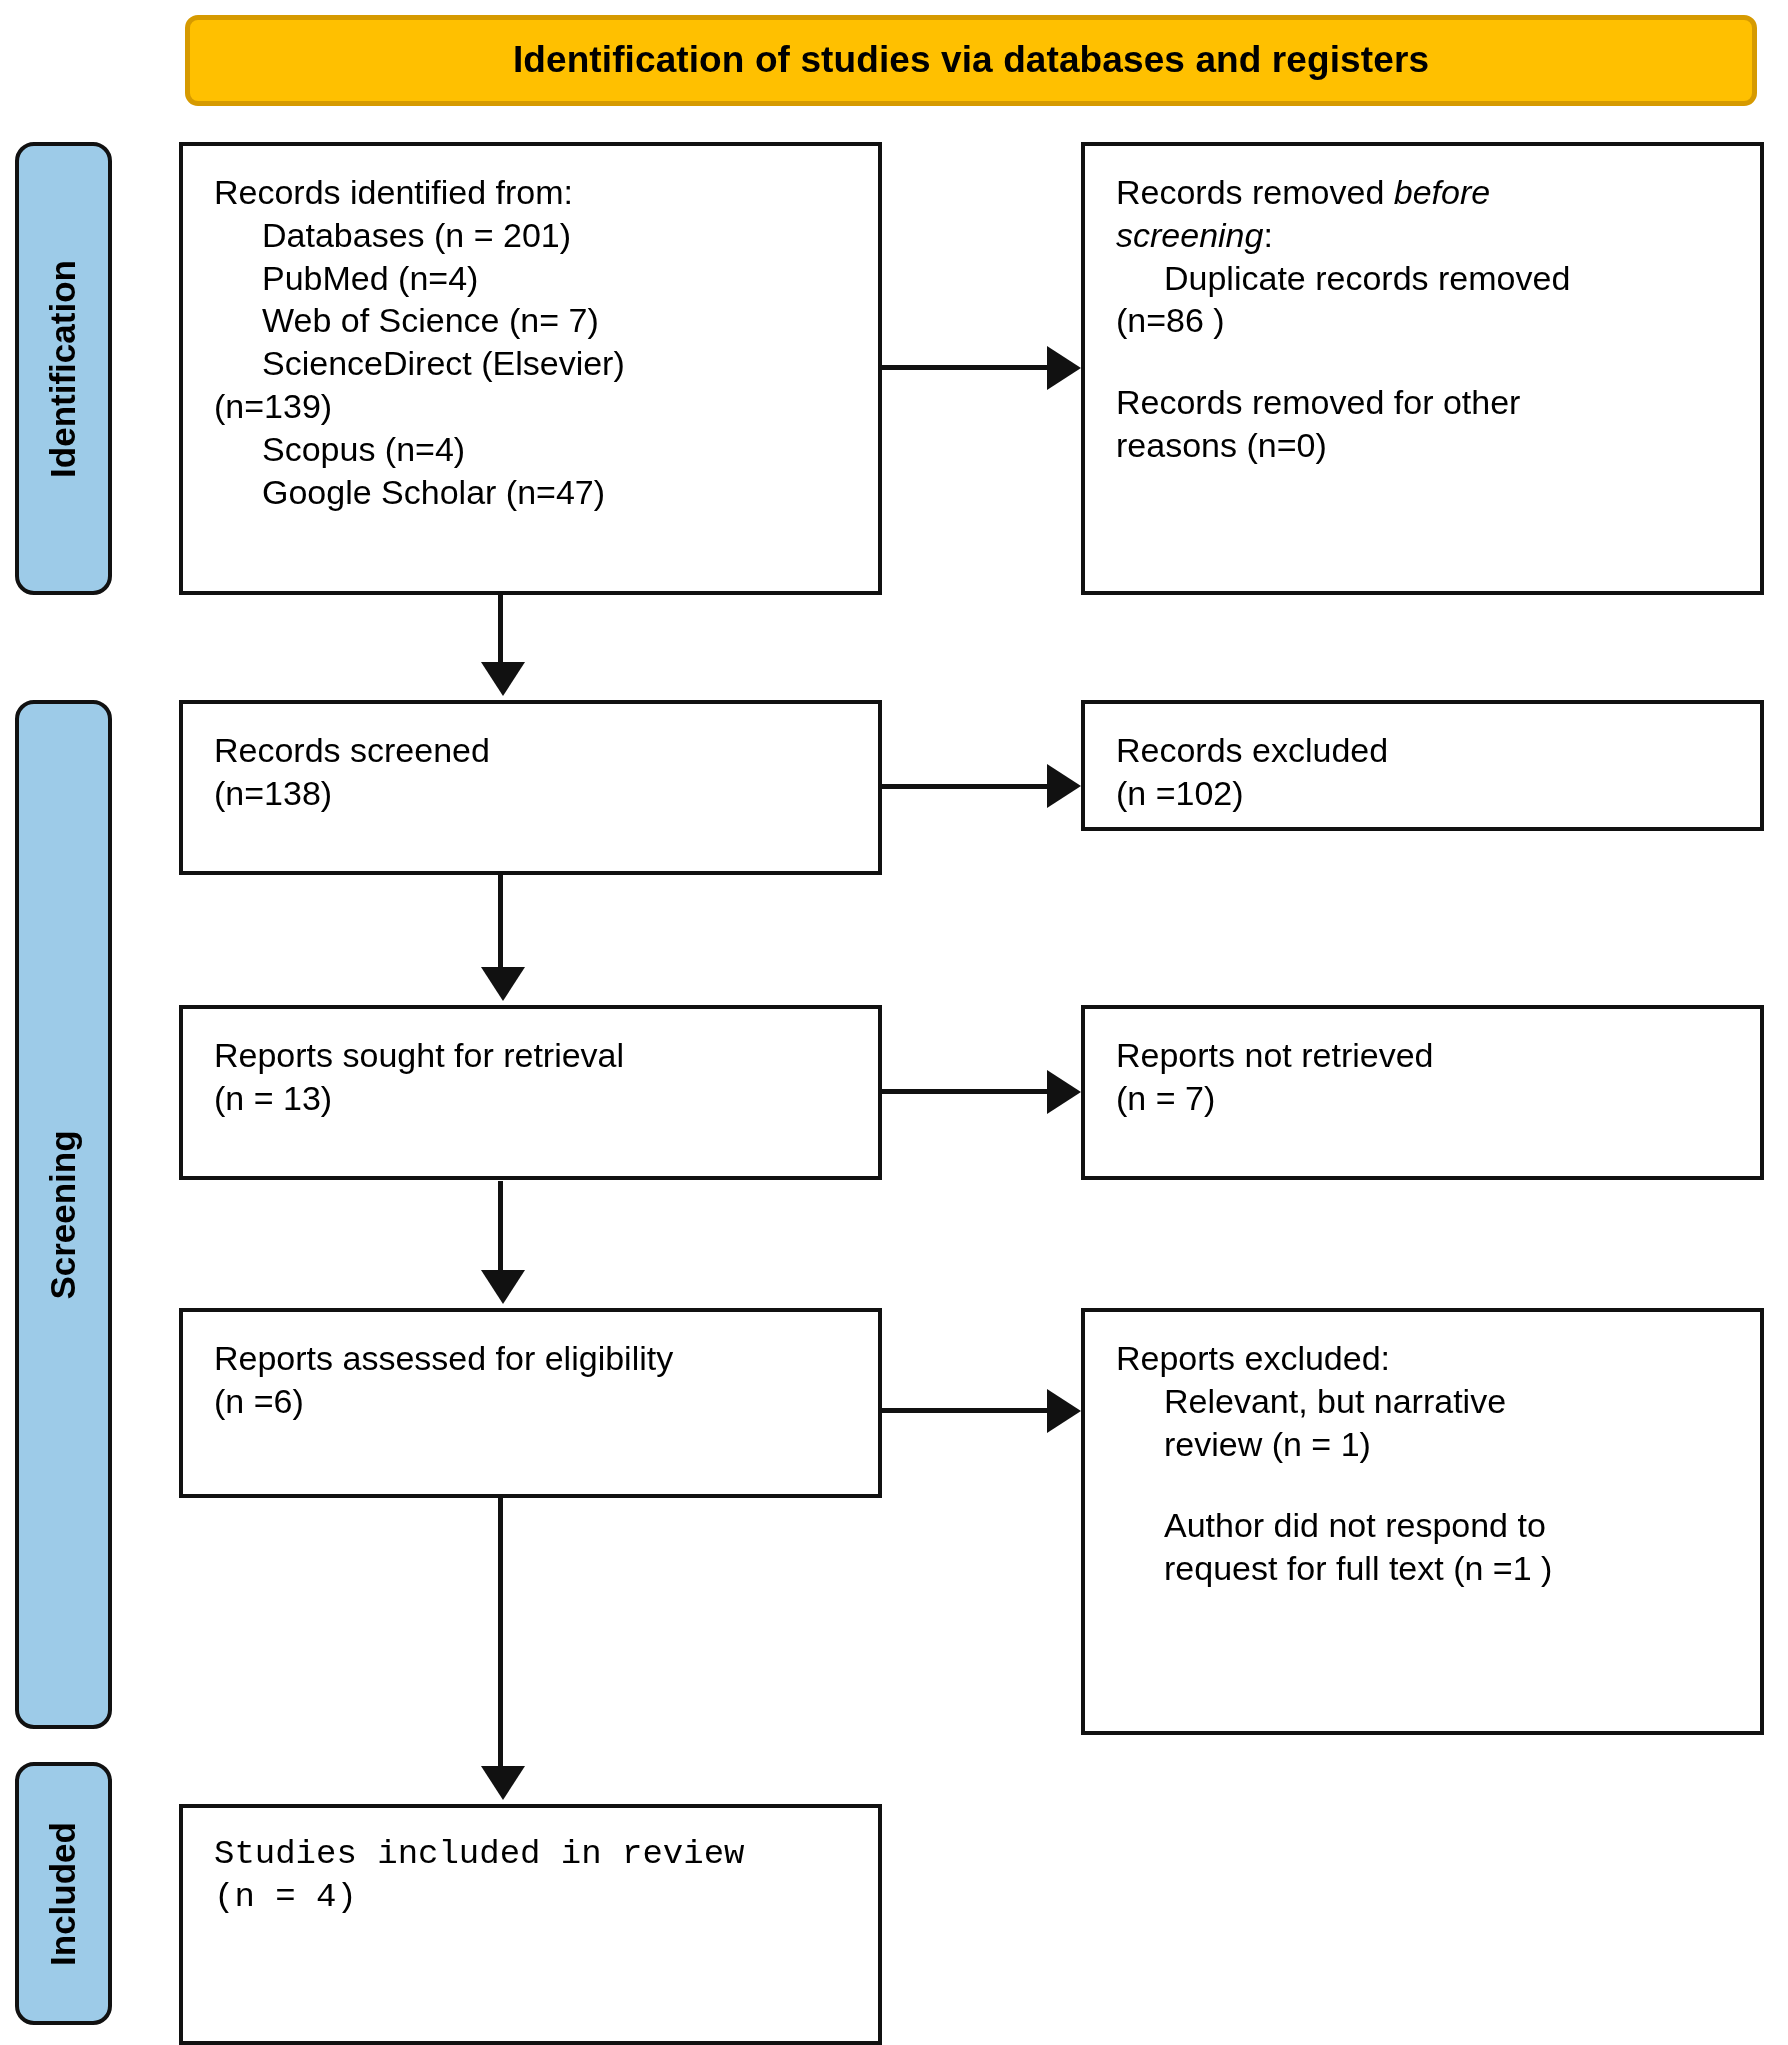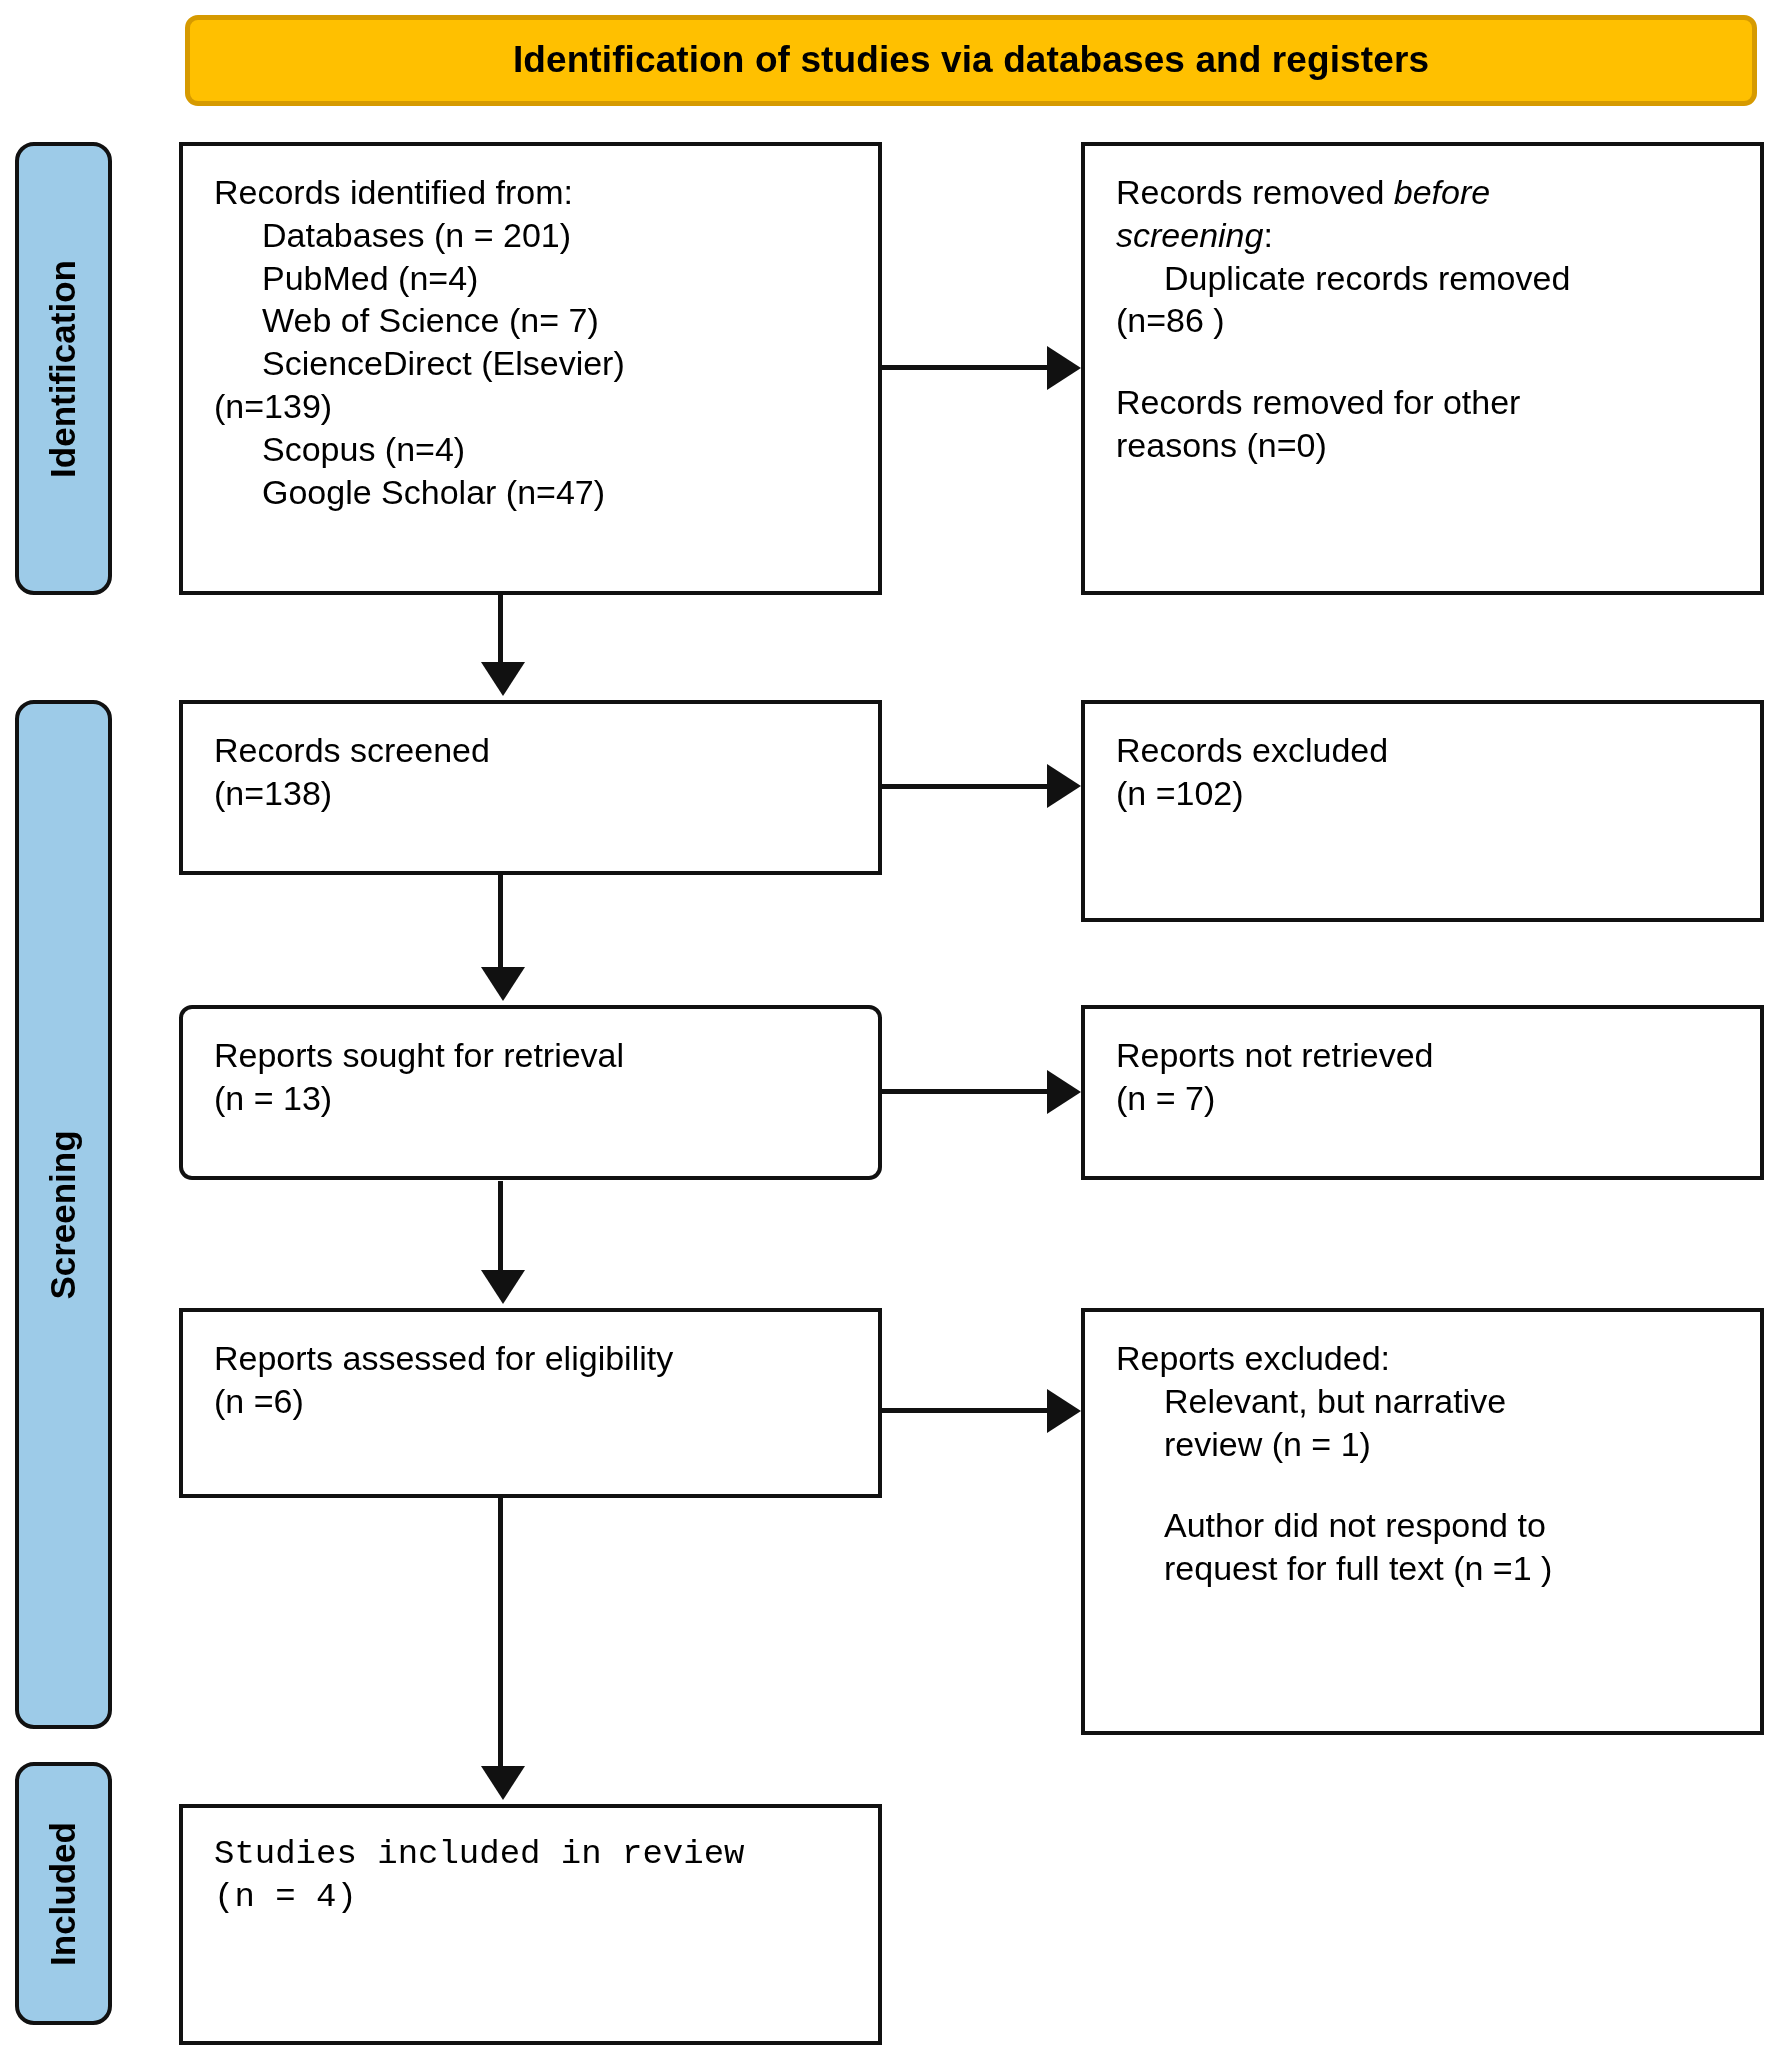--- a/index.html
+++ b/index.html
@@ -81,27 +81,27 @@
     color: #000000;
     white-space: pre-wrap;
   }
   .box p.indent { padding-left: 48px; }
   .box p.gap    { margin-top: 39px; }
   .box em { font-style: italic; }
 
   
   #box-identified  { left: 179px; top: 142px;  width: 703px; height: 453px; }
   #box-screened    { left: 179px; top: 700px;  width: 703px; height: 175px; }
-  #box-sought      { left: 179px; top: 1005px; width: 703px; height: 175px; border-radius: 13px; }
+  #box-sought      { left: 179px; top: 1005px; width: 703px; height: 175px; }
   #box-assessed    { left: 179px; top: 1308px; width: 703px; height: 190px; }
   #box-included    { left: 179px; top: 1804px; width: 703px; height: 241px; font-family: Liberation Mono, monospace; }
 
   
   #box-removed     { left: 1081px; top: 142px;  width: 683px; height: 453px; }
-  #box-excl-rec    { left: 1081px; top: 700px;  width: 683px; height: 222px; }
+  #box-excl-rec    { left: 1081px; top: 700px;  width: 683px; height: 131px; }
   #box-not-retr    { left: 1081px; top: 1005px; width: 683px; height: 175px; }
   #box-excl-rep    { left: 1081px; top: 1308px; width: 683px; height: 427px; }
 
   
   .conn-v {
     position: absolute;
     left: 498px;
     width: 5.1px;
     background: #111111;
   }

